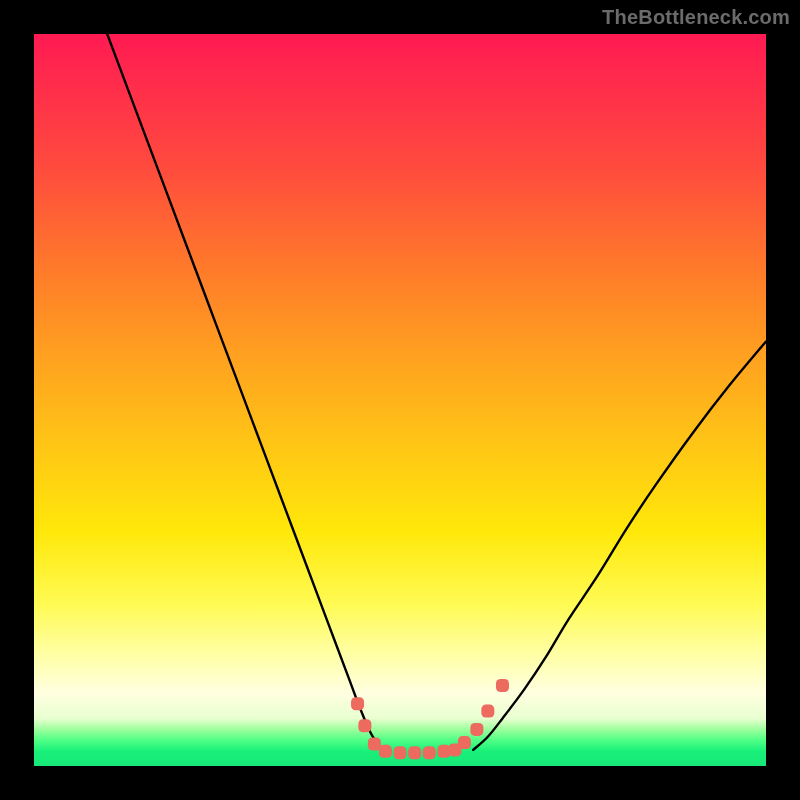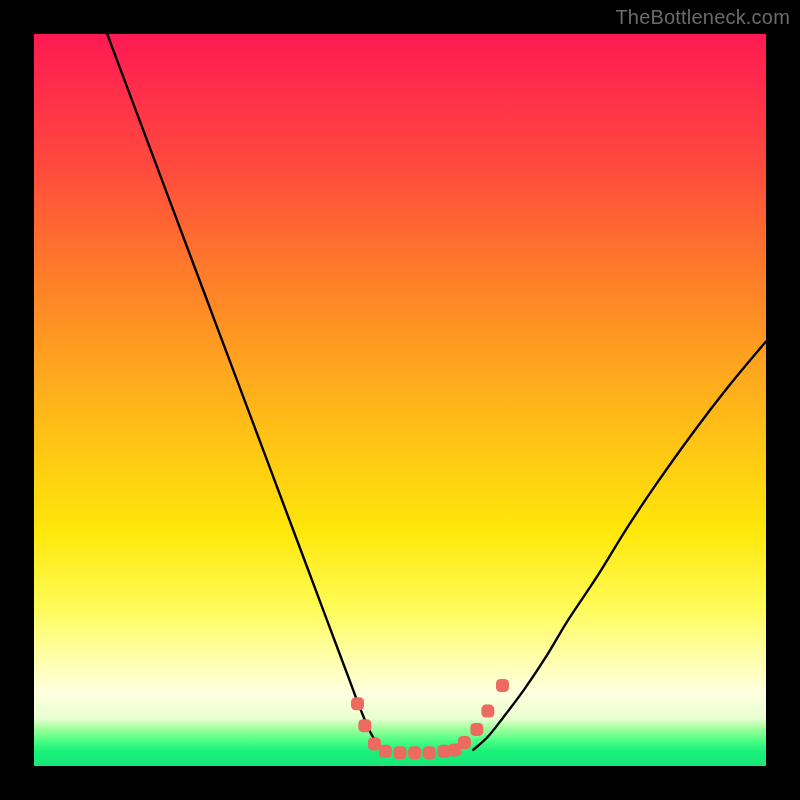--- a/index.html
+++ b/index.html
@@ -43,21 +43,21 @@
       #18f07a 98%,
       #18e878 100%
     );
   }
   .watermark {
     position: absolute;
     top: 6px;
     right: 10px;
     color: #6b6b6b;
     font-size: 20px;
-    font-weight: 400;
+    font-weight: 700;
     letter-spacing: 0.2px;
   }
   svg.overlay {
     position: absolute;
     top: 34px;
     left: 34px;
     width: 732px;
     height: 732px;
     overflow: visible;
   }

